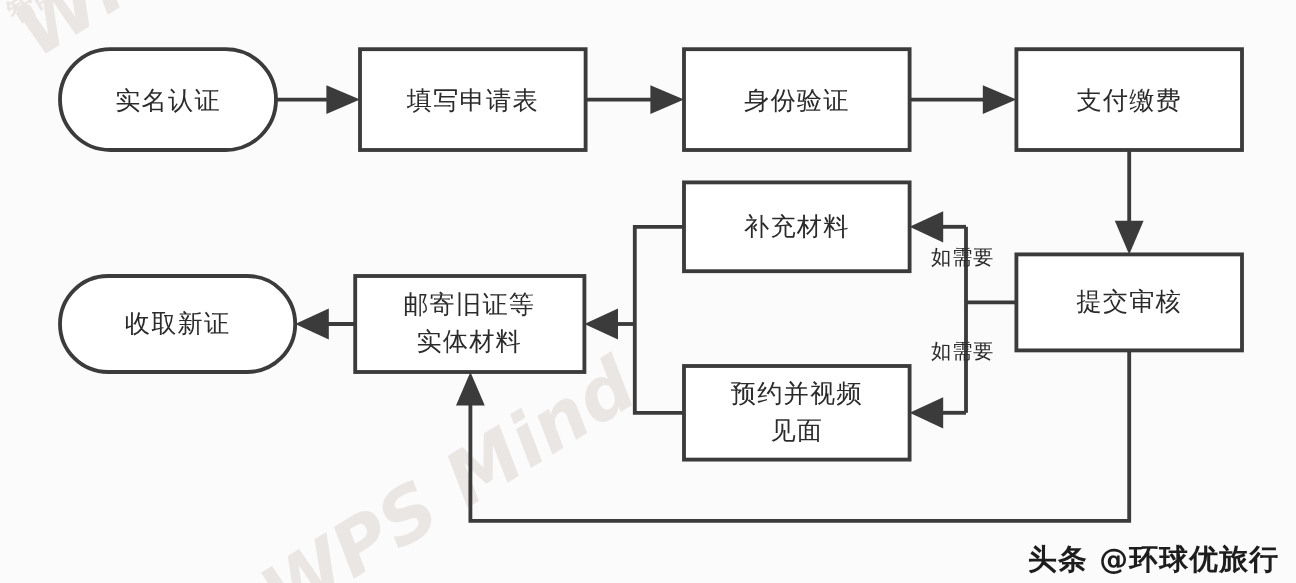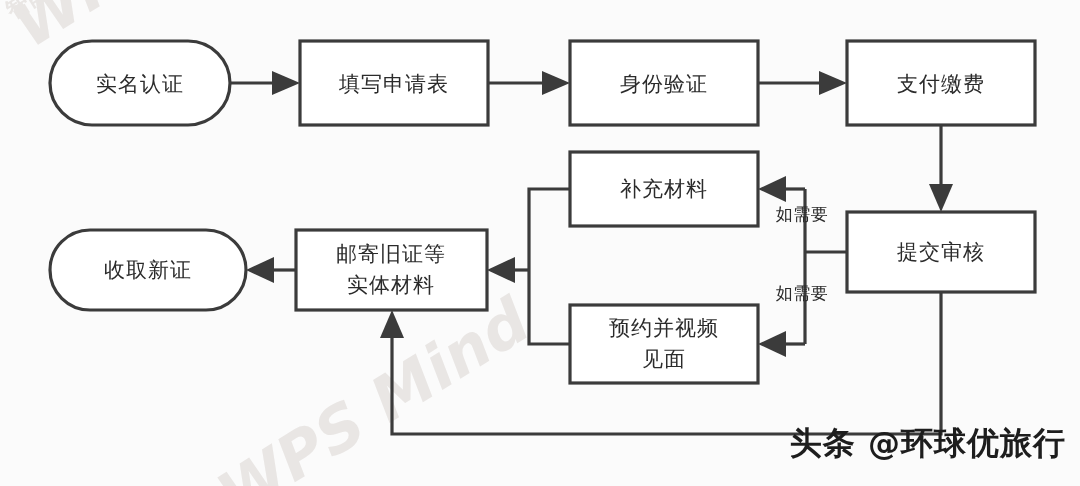--- a/index.html
+++ b/index.html
@@ -71,23 +71,23 @@
   .wm-sub {
     font-size: 23px;
     font-weight: 600;
     transform: rotate(-32deg);
     transform-origin: left top;
   }
   .wm-c { left: 205px; top: 470px; }
   #attribution {
     position: absolute;
     right: 14px;
-    bottom: 20px;
-    font-family: "DejaVu Sans", "Liberation Sans", sans-serif;
-    font-size: 32px;
+    bottom: 4px;
+    font-family: "DejaVu Sans", "Liberation Sans", sans-serif;
+    font-size: 24px;
     font-weight: 700;
     color: #1d1d1d;
     letter-spacing: 1px;
     white-space: nowrap;
     text-align: right;
   }
 </style>
 </head>
 <body>
 

